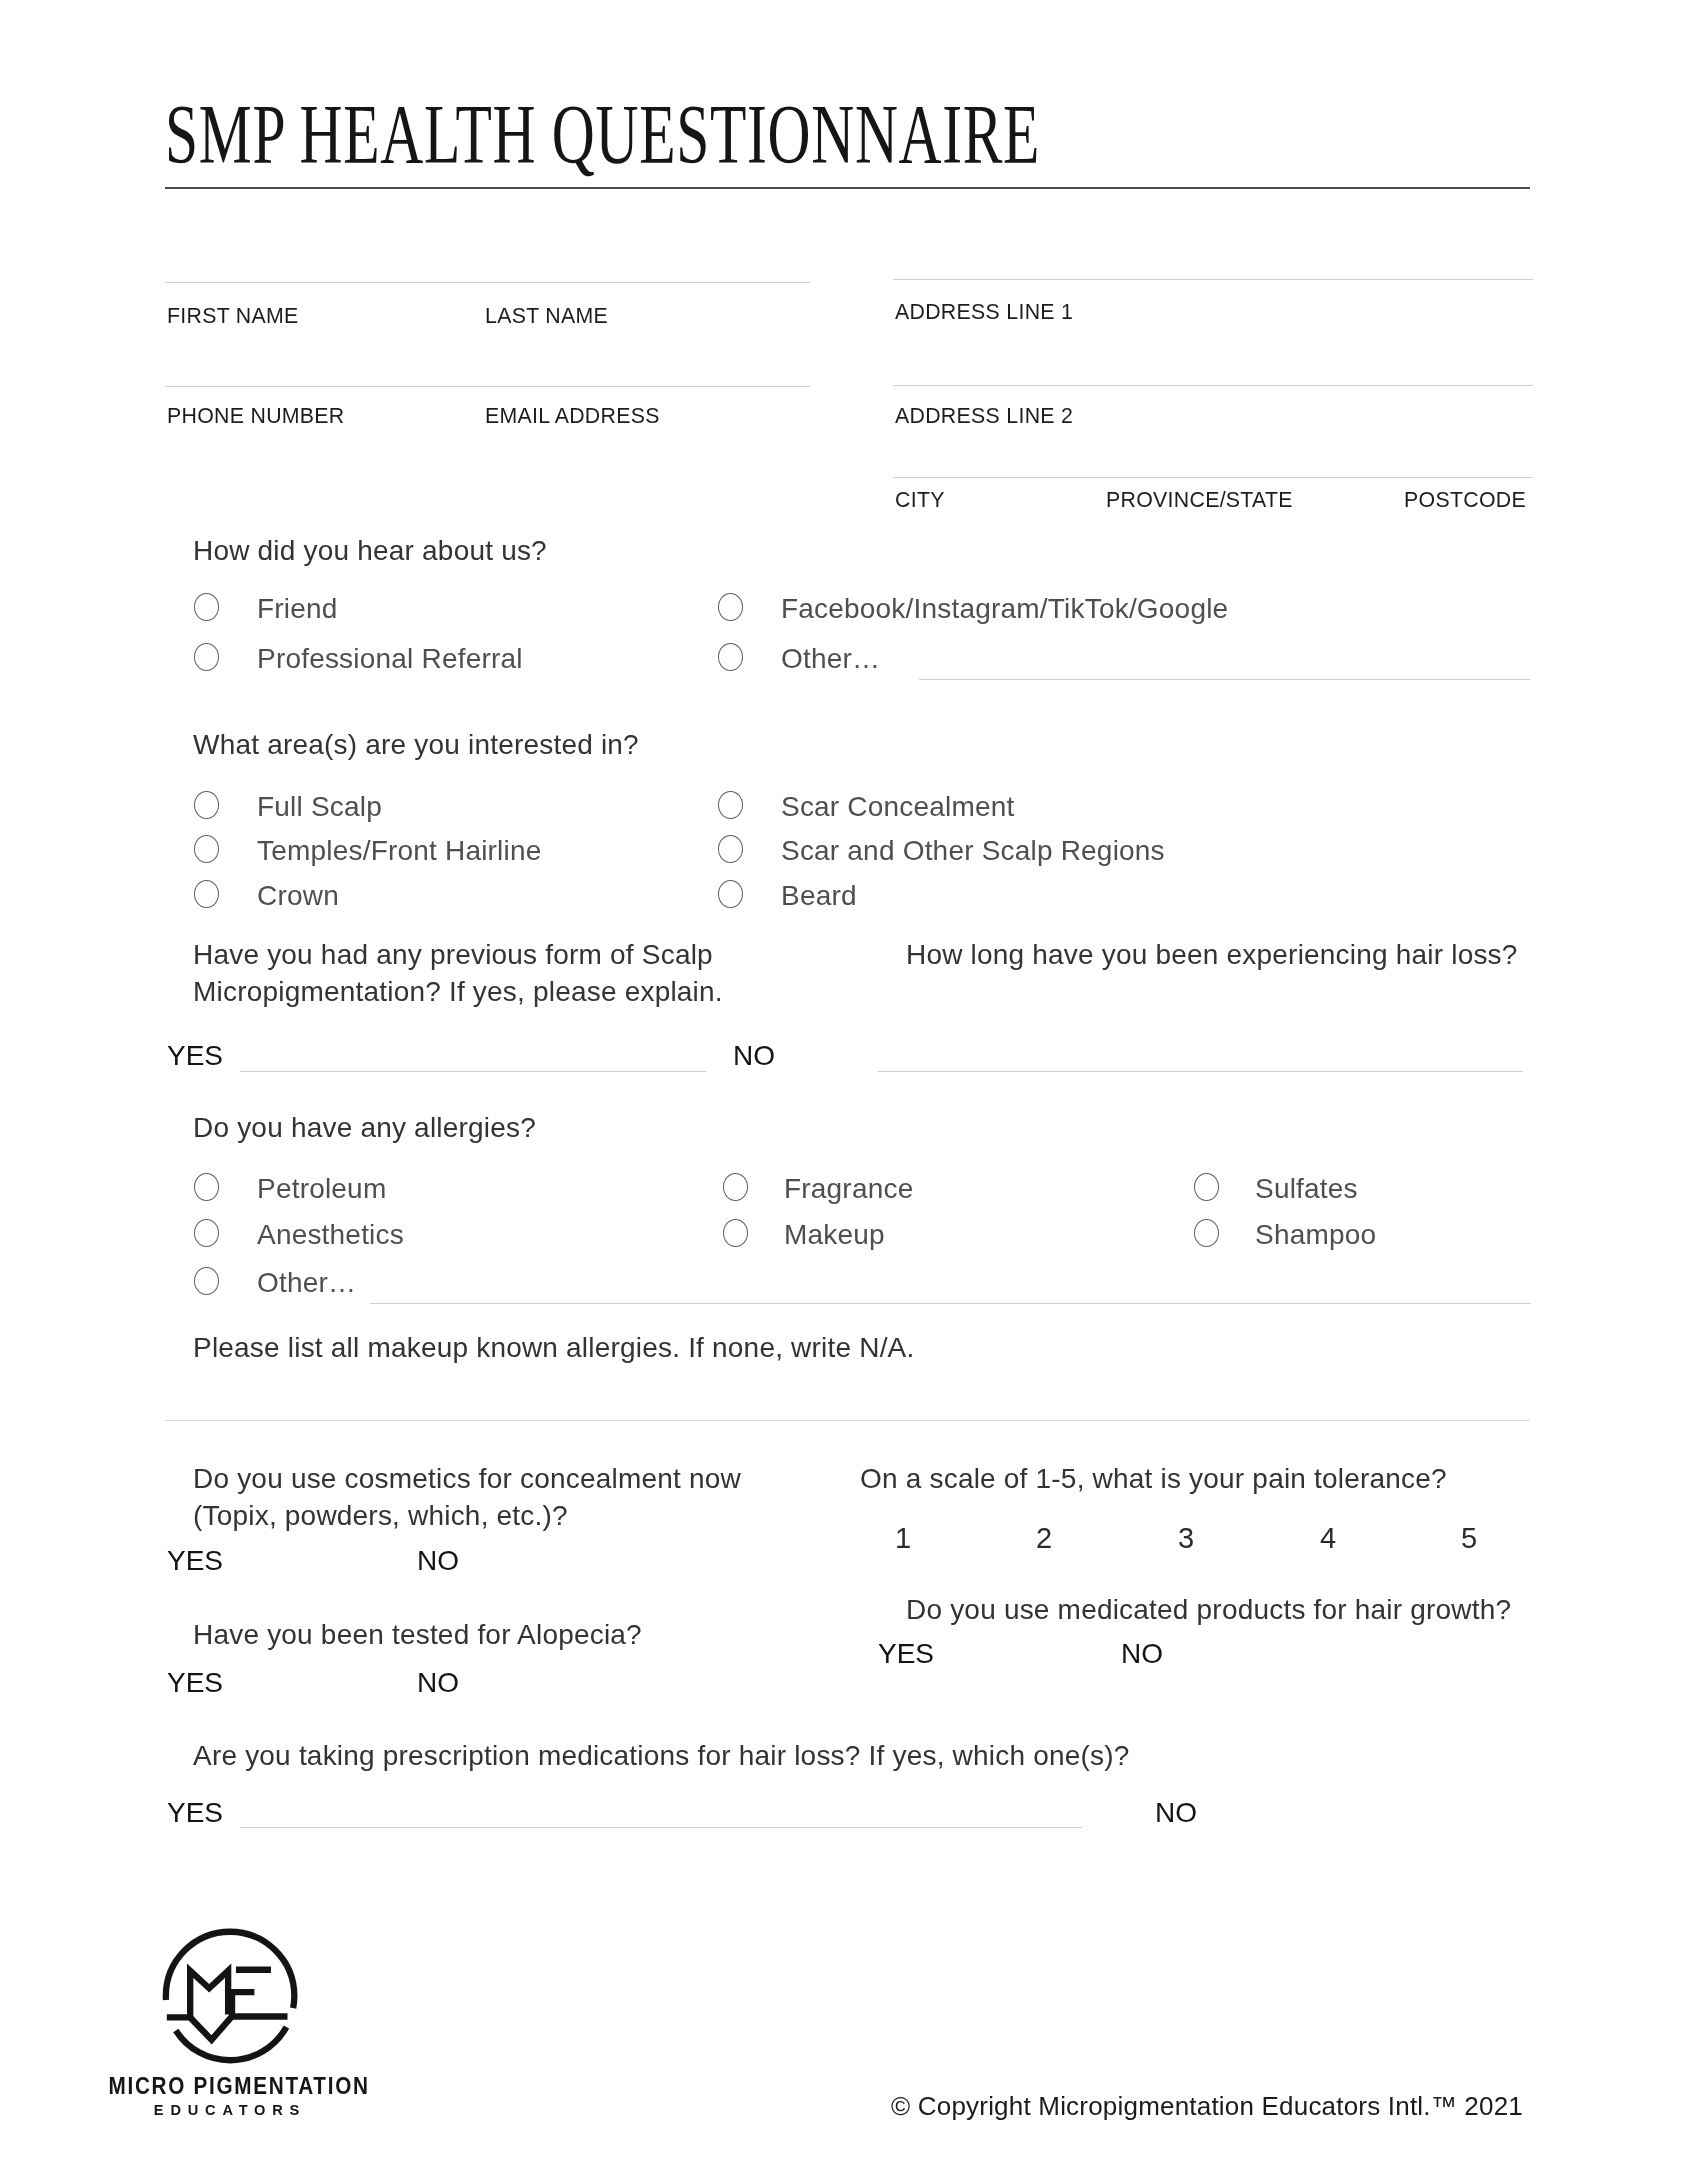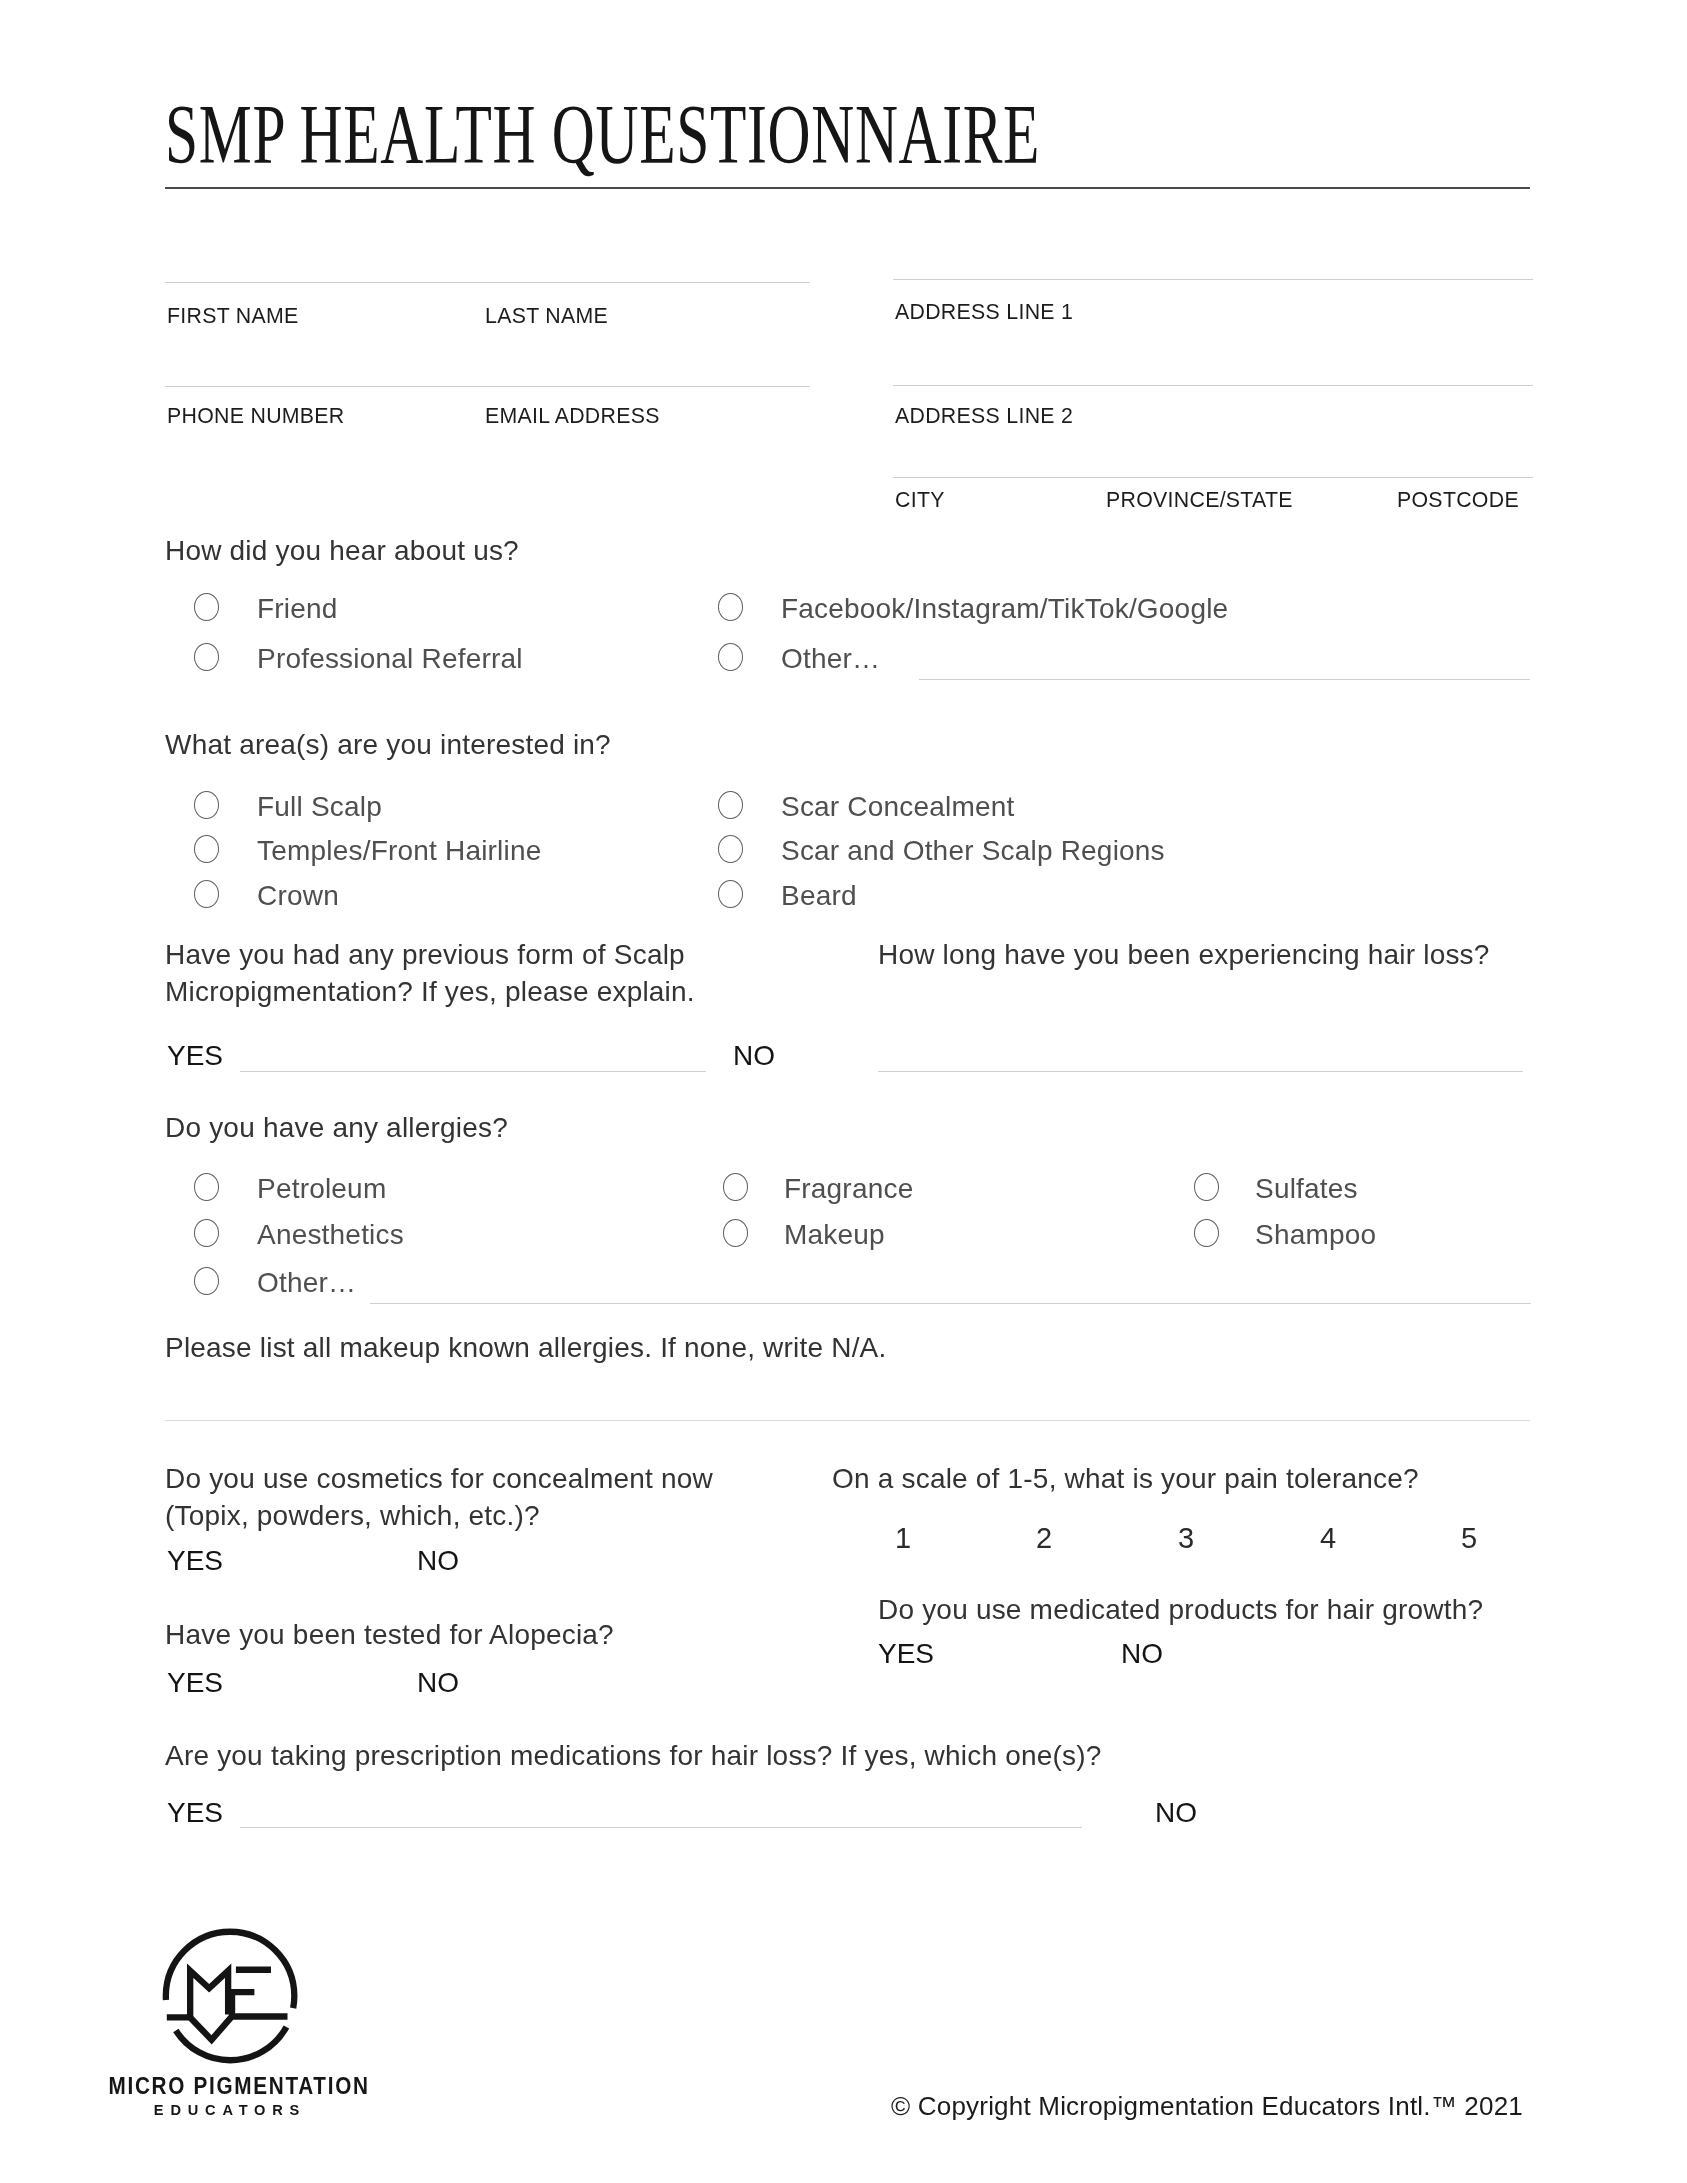--- a/index.html
+++ b/index.html
@@ -33,20 +33,21 @@
     color:#1d1d1d;
     letter-spacing:0.3px;
     white-space:nowrap;
   }
   
   .q{
     font-size:28px;
     color:#333333;
     letter-spacing:0.2px;
     line-height:37px;
+    margin-left:28px;
   }
   
   .opt-label{
     font-size:28px;
     color:#4f4f4f;
     letter-spacing:0.2px;
     white-space:nowrap;
   }
   
   .radio{
@@ -106,21 +107,21 @@
 
   <div class="abs uline" style="left:893px;top:279px;width:640px;"></div>
   <div class="abs lbl" style="left:895px;top:300px;">ADDRESS LINE 1</div>
 
   <div class="abs uline" style="left:893px;top:385px;width:640px;"></div>
   <div class="abs lbl" style="left:895px;top:404px;">ADDRESS LINE 2</div>
 
   <div class="abs uline" style="left:893px;top:477px;width:640px;"></div>
   <div class="abs lbl" style="left:895px;top:488px;text-align:center;">CITY</div>
   <div class="abs lbl" style="left:1106px;top:488px;">PROVINCE/STATE</div>
-  <div class="abs lbl" style="left:1397px;top:488px;width:136px;text-align:left;">POSTCODE</div>
+  <div class="abs lbl" style="left:1397px;top:488px;width:136px;text-align:center;">POSTCODE</div>
 
   <div class="abs q" style="left:165px;top:532px;">How did you hear about us?</div>
 
   <div class="abs" style="left:194px;top:593px;">
     <span class="radio"></span>
   </div>
   <div class="abs opt-label" style="left:257px;top:593px;">Friend</div>
 
   <div class="abs" style="left:194px;top:643px;">
     <span class="radio"></span>

